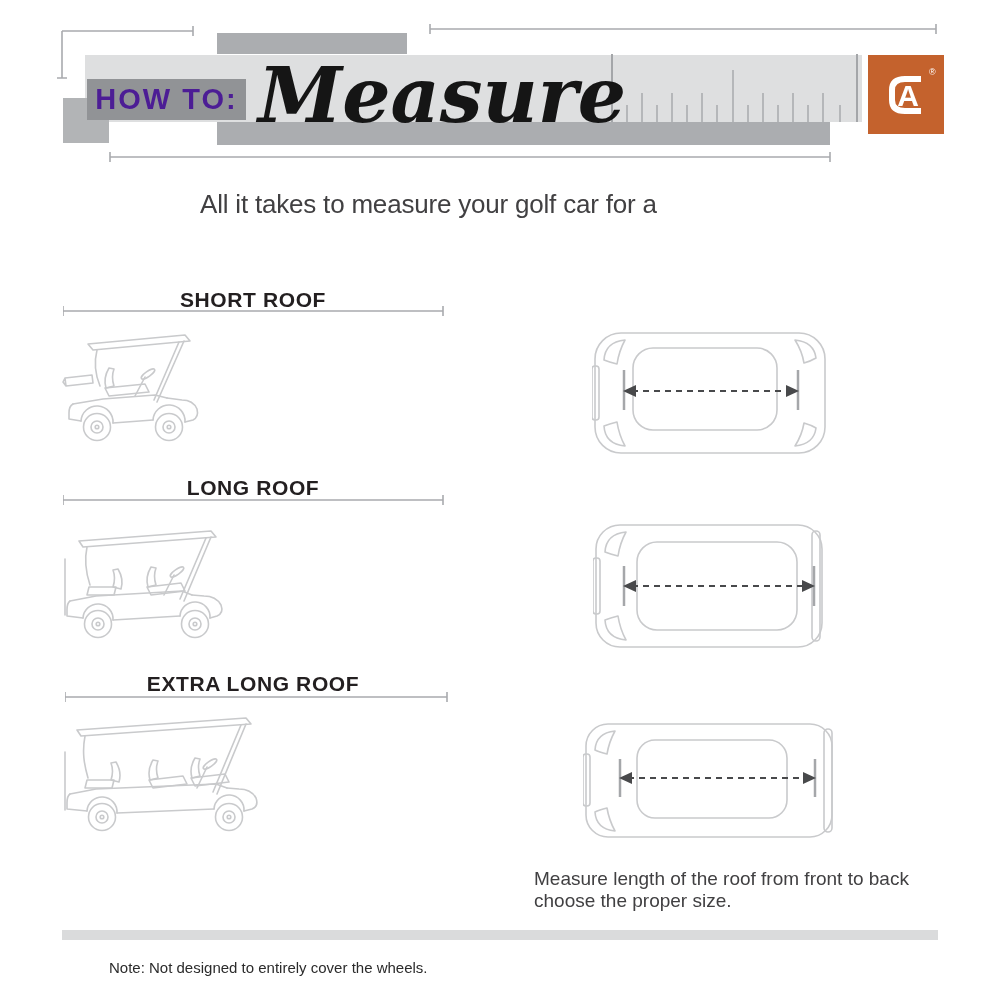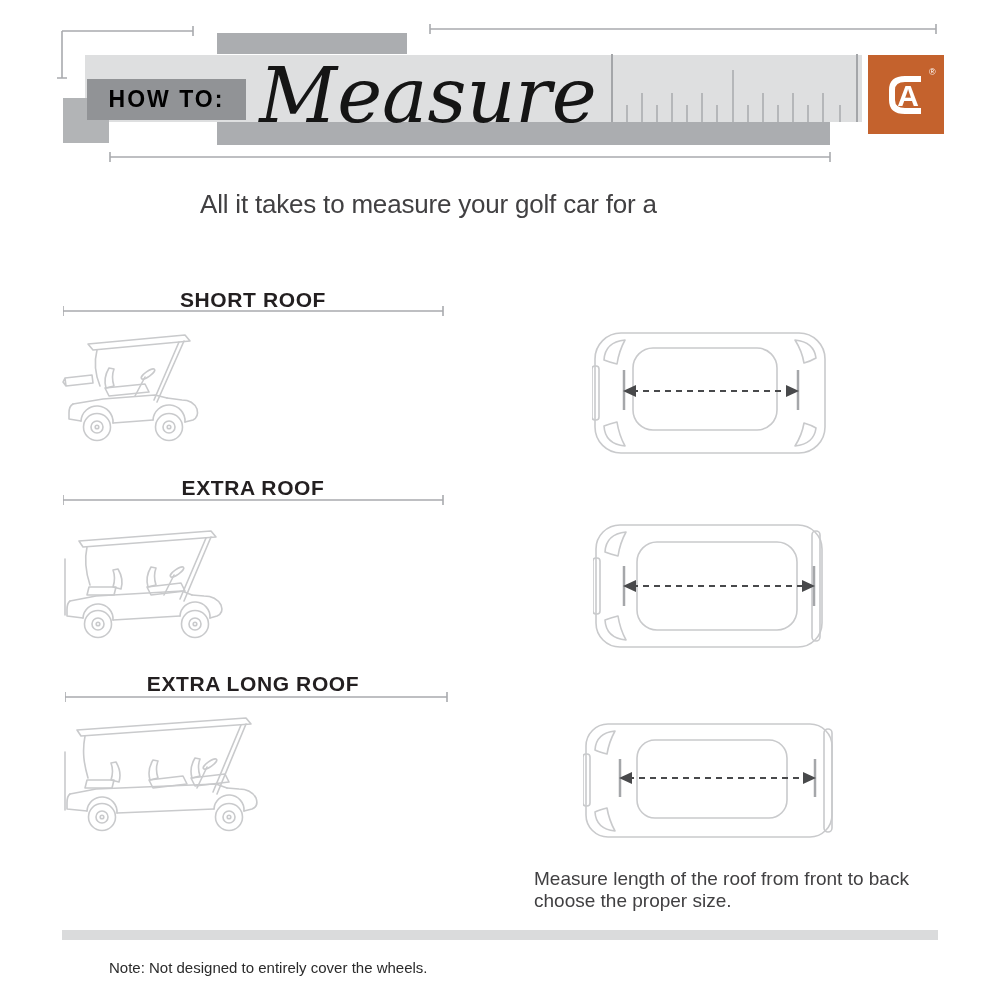--- a/index.html
+++ b/index.html
@@ -7,23 +7,23 @@
           font-family:"Liberation Sans",sans-serif;color:#231F20;}
   .abs{position:absolute;}
 
   
   .band-light{left:85px;top:55px;width:777px;height:67px;background:#DEDFE0;}
   .bar-top{left:217px;top:33px;width:190px;height:21px;background:#ABADB0;}
   .band-dark{left:217px;top:122px;width:613px;height:23px;background:#ABADB0;}
   .rect-left{left:63px;top:98px;width:46px;height:45px;background:#B2B4B6;}
   .kicker-box{left:87px;top:79px;width:159px;height:41px;background:#919396;
               display:flex;align-items:center;justify-content:center;}
-  .kicker-box span{color:#000000;font-weight:bold;font-size:23px;letter-spacing:2px;}
+  .kicker-box span{color:#4c1d95;font-weight:bold;font-size:29px;letter-spacing:2px;}
   .script-title{left:258px;top:50px;width:340px;text-align:center;
-                font-family:"DejaVu Serif",serif;font-style:italic;font-weight:normal;
+                font-family:"DejaVu Serif",serif;font-style:italic;font-weight:bold;
                 font-size:76px;line-height:92px;color:#151515;z-index:3;}
   .logo{left:868px;top:55px;width:76px;height:79px;}
 
   
   .intro{left:200px;top:186px;width:739px;font-size:26px;
          line-height:37px;color:#414042;letter-spacing:-0.2px;}
 
   
   .sec-label{left:61px;width:384px;text-align:center;font-size:21px;font-weight:bold;
              letter-spacing:0.6px;color:#231F20;}
@@ -134,21 +134,21 @@
       <path d="M224,98 Q222,114 203,116 Q210,105 212,93 Q219,95 224,98 Z"></path>
       <rect x="41" y="18" width="144" height="82" rx="20"></rect>
     </g>
     <line class="mbar" x1="32" y1="40" x2="32" y2="80"></line>
     <line class="mbar" x1="206" y1="40" x2="206" y2="80"></line>
     <line class="marrow" x1="40" y1="61" x2="198" y2="61"></line>
     <polygon class="mhead" points="31,61 44,55 44,67"></polygon>
     <polygon class="mhead" points="207,61 194,55 194,67"></polygon>
   </svg>
 
-  <div class="abs sec-label" style="top:476px">EXTRA ROOF</div>
+  <div class="abs sec-label" style="top:476px">LONG ROOF</div>
   <svg class="abs" style="left:63px;top:495px" width="381" height="11">
     <path class="dim" d="M0,0 V10 M0,5 H380 M380,0 V10"></path>
   </svg>
 
   <svg class="abs" style="left:56px;top:523px" width="180" height="130" viewBox="0 0 180 130">
     <g class="lineart">
       <path d="M9,36 L9,92"></path>
       <path d="M23,18 L155,8 L160,14 L27,24 Z"></path>
       <path d="M31,24 C28,38 30,50 34,62"></path>
       <path d="M155,14 L128,78 M150,15 L124,76"></path>

